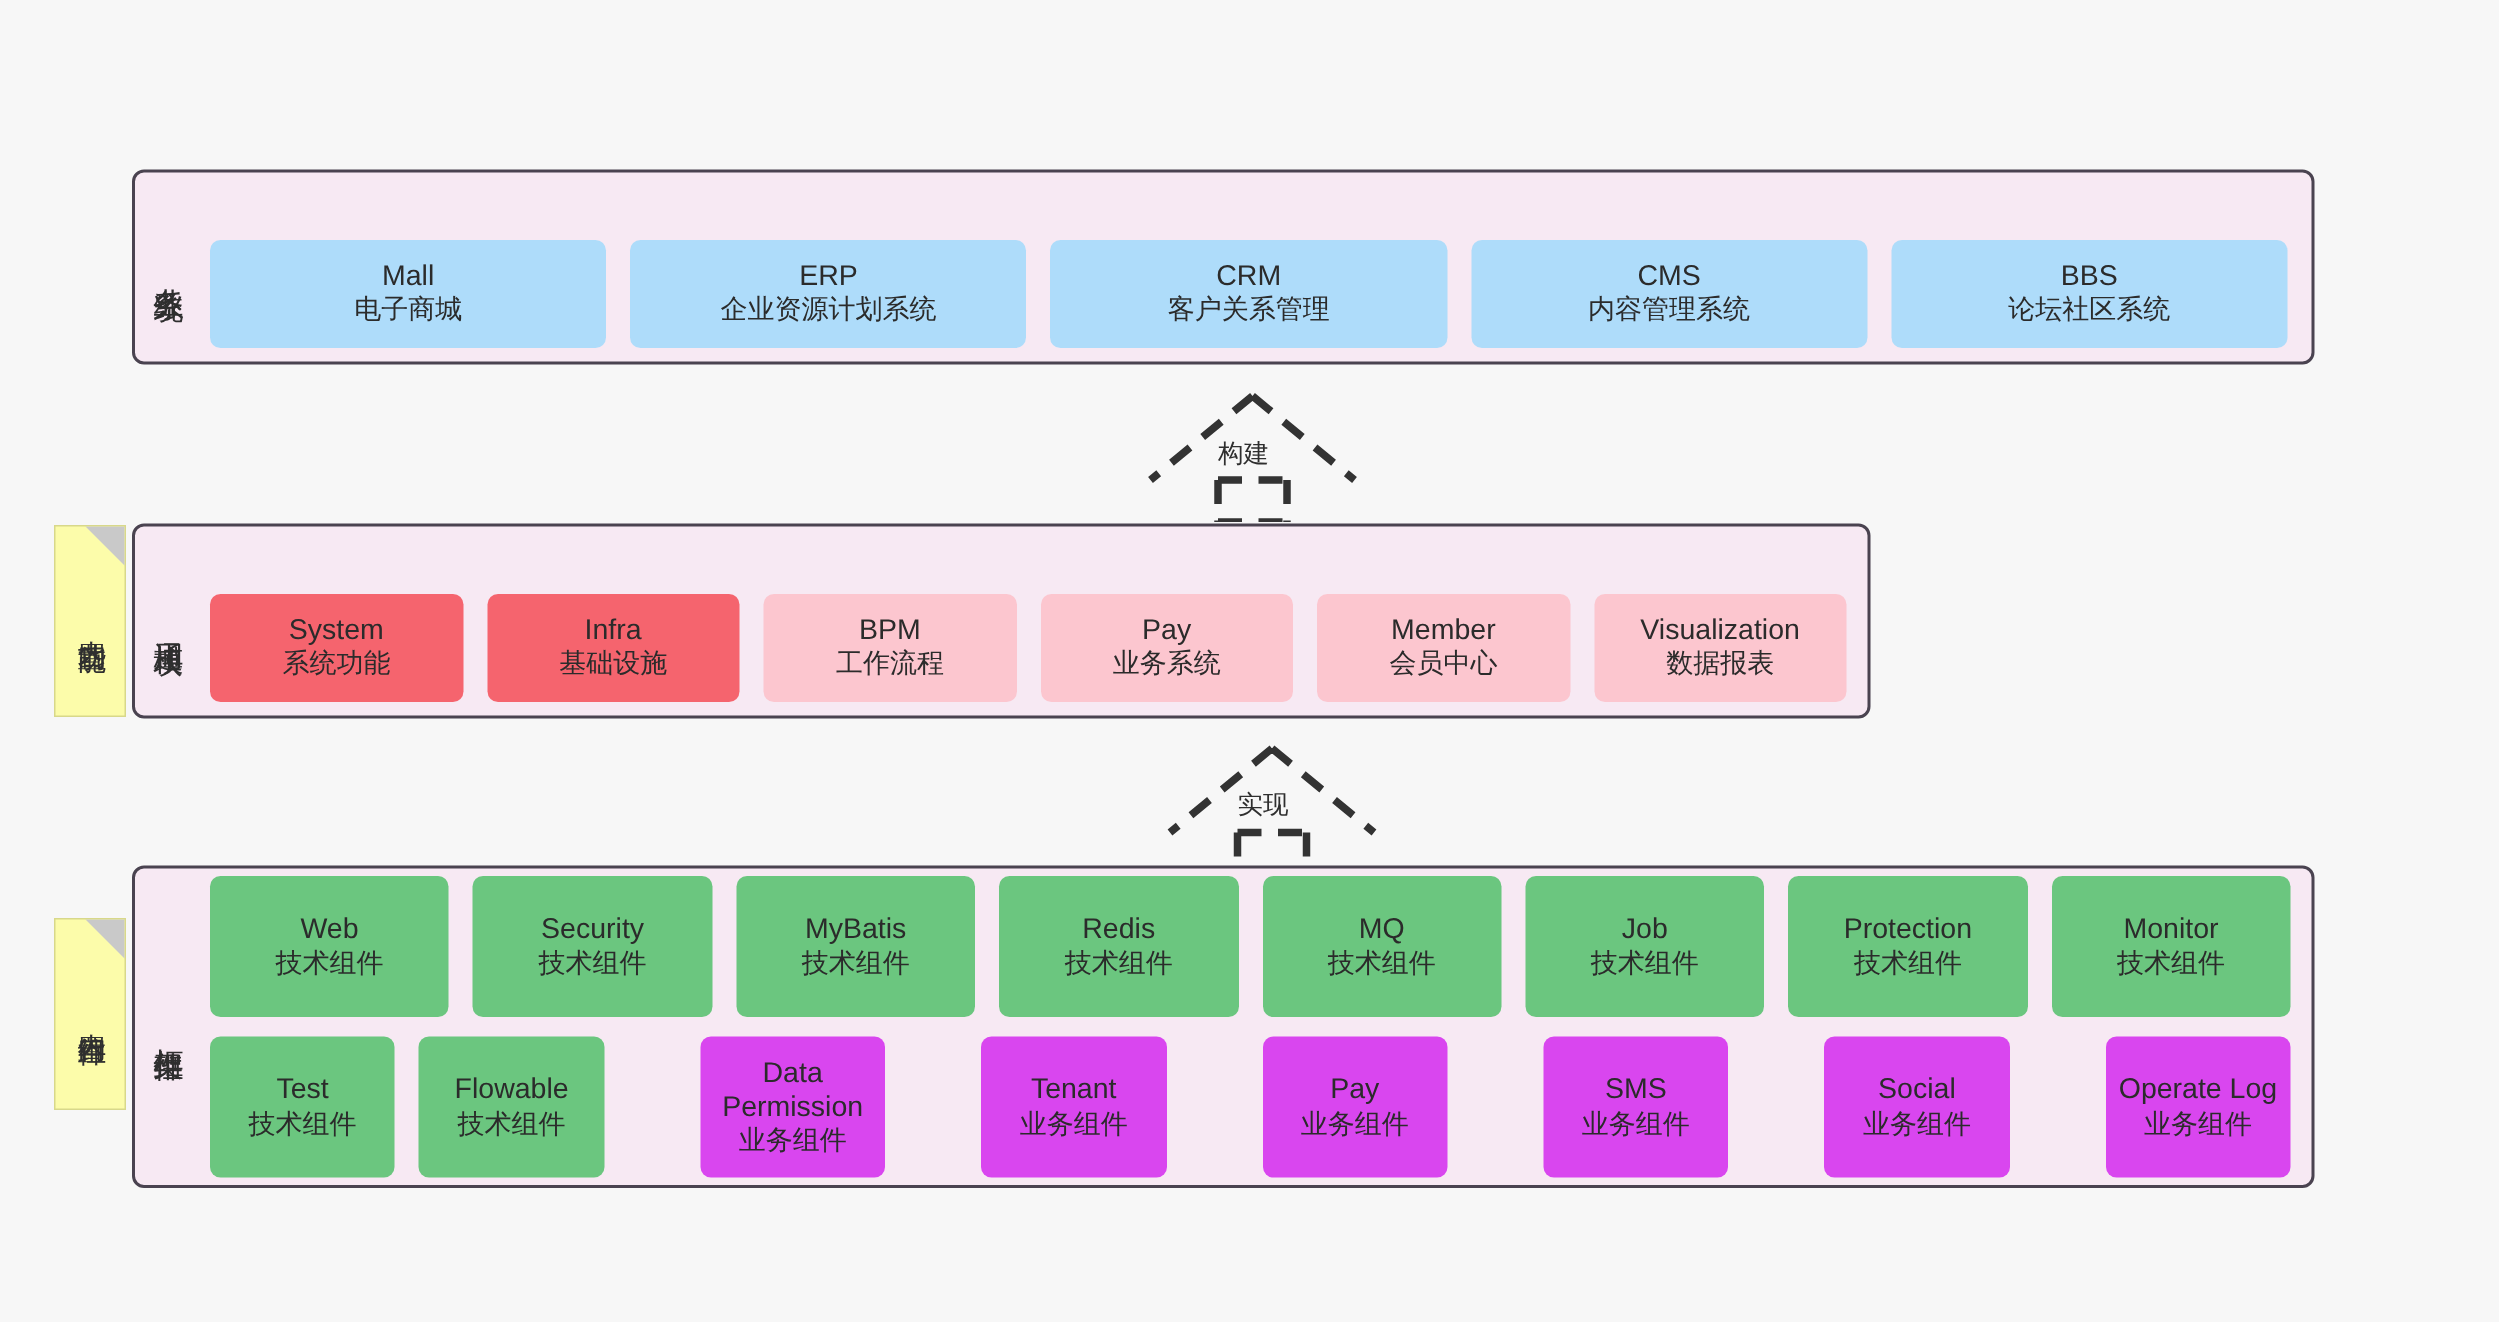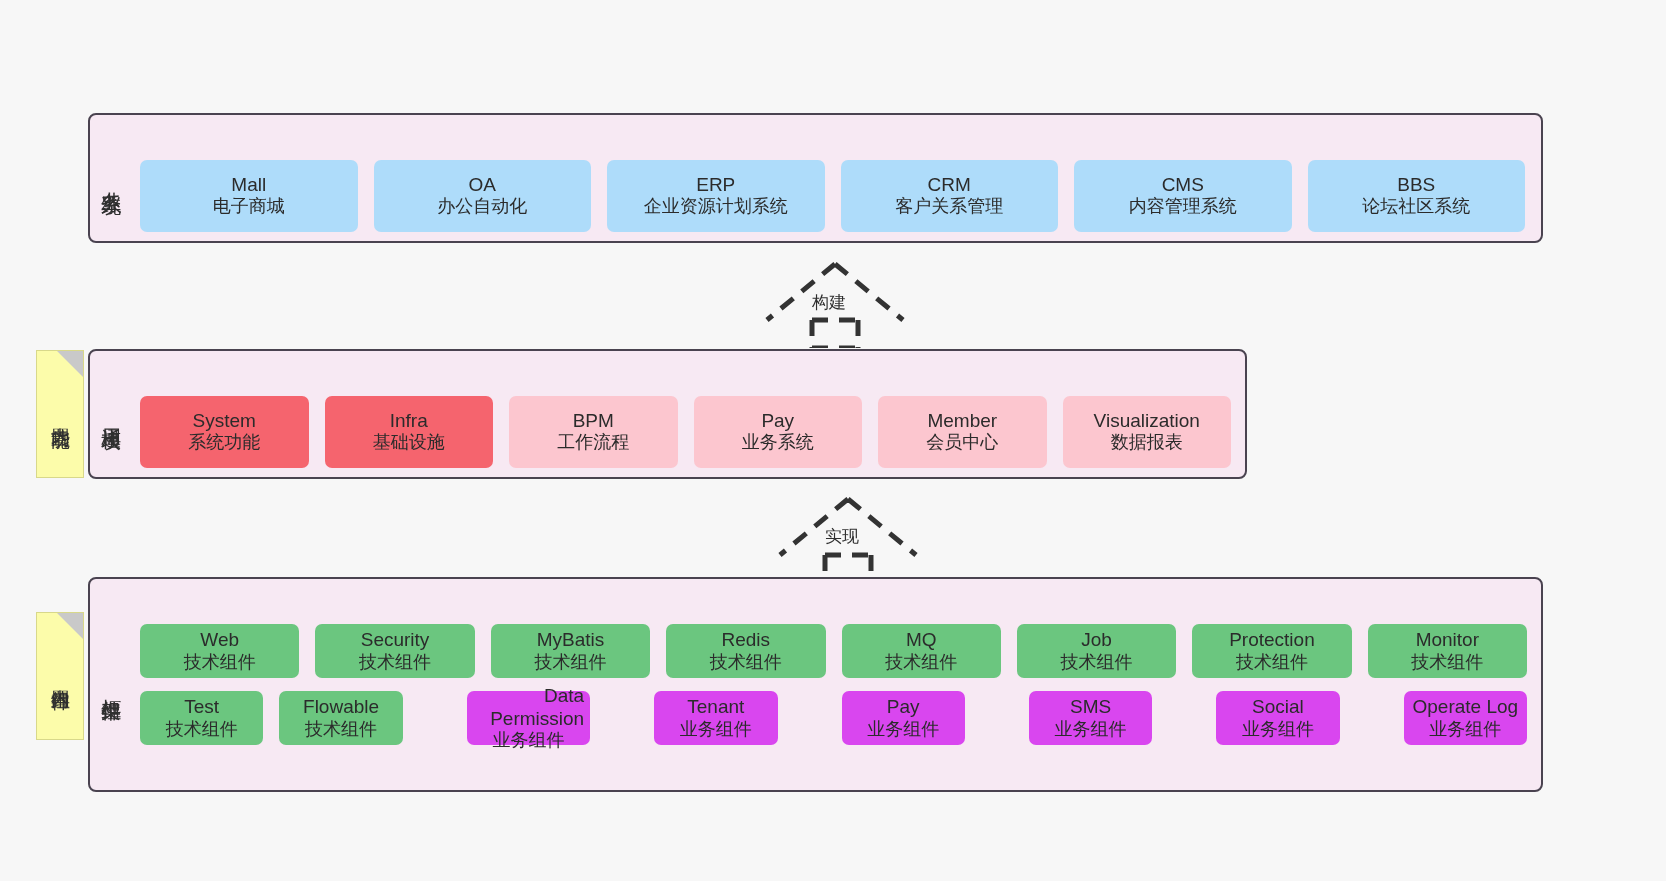--- a/index.html
+++ b/index.html
@@ -86,21 +86,21 @@
   .lgreen { background: #d946ef; margin-left: 48px; }
 
   
   #layer-business { left: 88px;  top: 113px; width: 1455px; height: 130px; }
   #layer-common   { left: 88px;  top: 349px; width: 1159px; height: 130px; }
   #layer-framework{ left: 88px;  top: 577px; width: 1455px; height: 215px; }
 
   #layer-business .layer-body  { padding-right: 16px; }
   #layer-business .node,
   #layer-common   .node { height: 72px; margin-top: 35px; }
-  #layer-framework .node { height: 54px; text-align: right; }
+  #layer-framework .node { height: 94px; }
 
   
   .note {
     position: absolute;
     box-sizing: border-box;
     background: #fcfcaa;
     border: 1px solid #d8d88a;
     display: flex;
     align-items: center;
     justify-content: center;
@@ -151,24 +151,20 @@
 
   <div class="layer" id="layer-business">
     <div class="layer-title">业务系统</div>
     <div class="layer-body">
       <div class="row">
         <div class="node blue">
           <span class="t1">Mall</span>
           <span class="t2">电子商城</span>
         </div>
         <div class="node blue">
-          <span class="t1">OA</span>
-          <span class="t2">办公自动化</span>
-        </div>
-        <div class="node blue">
           <span class="t1">ERP</span>
           <span class="t2">企业资源计划系统</span>
         </div>
         <div class="node blue">
           <span class="t1">CRM</span>
           <span class="t2">客户关系管理</span>
         </div>
         <div class="node blue">
           <span class="t1">CMS</span>
           <span class="t2">内容管理系统</span>

